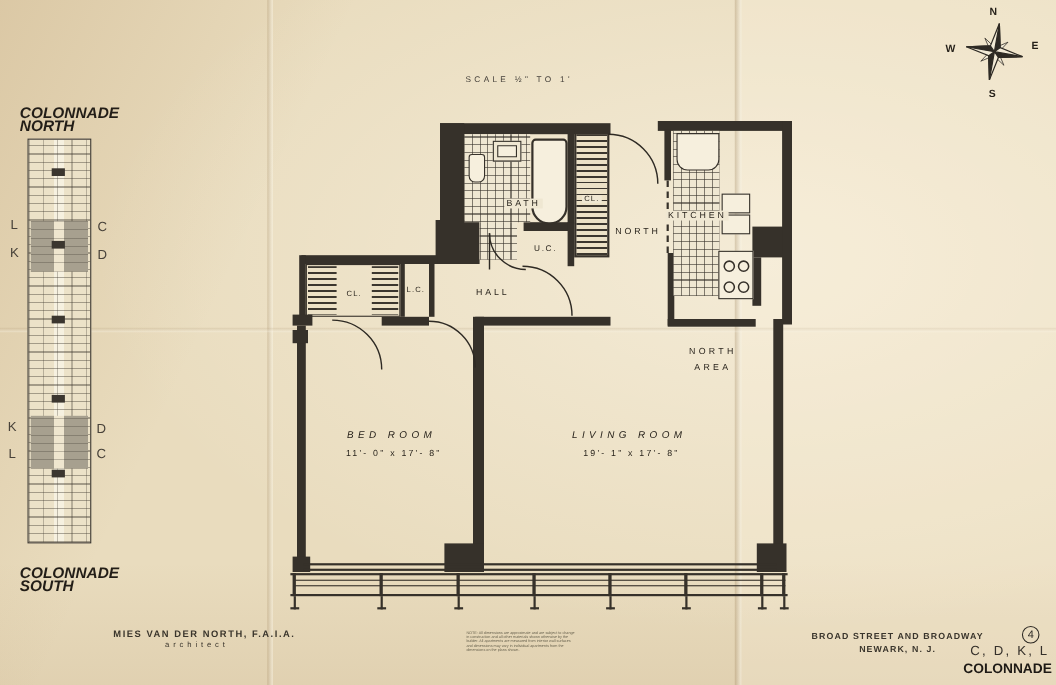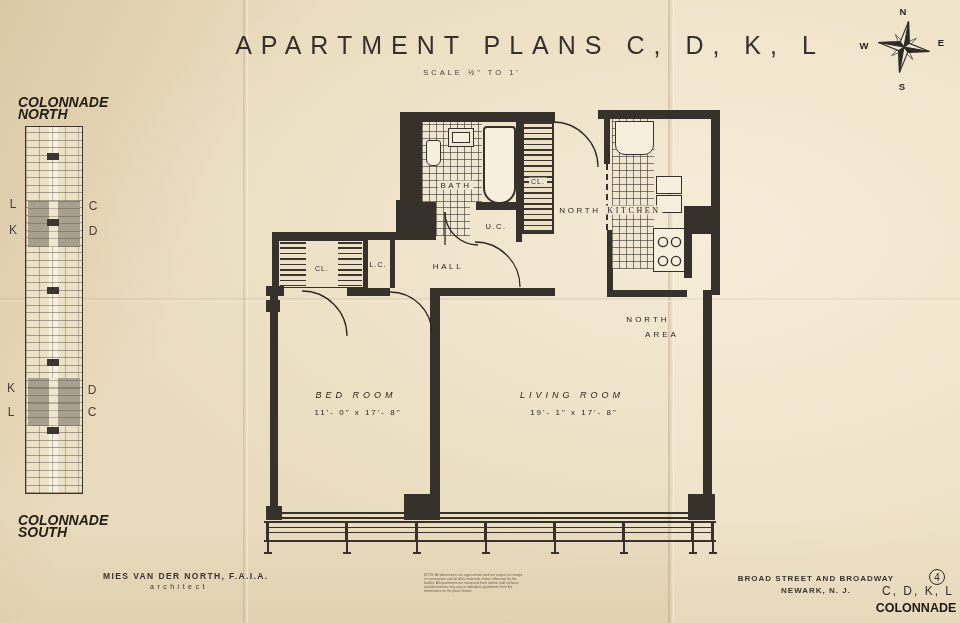--- a/index.html
+++ b/index.html
@@ -47,21 +47,20 @@
 </head>
 <body>
 
 <div class="sheet">
 
   <div class="crease-v" style="left:243px;width:5px;background:linear-gradient(90deg,rgba(130,98,55,.22),rgba(255,252,240,.5));"></div>
   <div class="crease-v" style="left:668px;width:6px;background:linear-gradient(90deg,rgba(130,98,55,.26),rgba(255,252,240,.55));"></div>
   <div class="crease-h" style="top:298px;height:4px;background:linear-gradient(180deg,rgba(130,98,55,.14),rgba(255,252,240,.35));"></div>
   <div style="position:absolute;left:674px;top:0;width:286px;height:623px;background:rgba(255,244,226,.22);pointer-events:none;"></div>
 
-  <div class="lbl" style="left:530px;top:45px;font-size:25px;letter-spacing:9px;color:#35302a;">APARTMENT PLANS C, D, K, L</div>
   <div class="lbl" style="left:472px;top:72px;font-size:7.5px;letter-spacing:3px;color:#45403a;">SCALE ½" TO 1'</div>
 
   <svg class="arcs" style="left:853px;top:0;" width="104" height="100" viewBox="0 0 104 100">
     <g transform="translate(51,47) rotate(10)" stroke="#2e2a24" stroke-width="1.1" fill="#f2ead6">
       <path transform="rotate(45) scale(0.58)" d="M0,-26 L4.5,-4.5 L26,0 L4.5,4.5 L0,26 L-4.5,4.5 L-26,0 L-4.5,-4.5 Z"></path>
       <path d="M0,-26 L4.5,-4.5 L26,0 L4.5,4.5 L0,26 L-4.5,4.5 L-26,0 L-4.5,-4.5 Z"></path>
       <path d="M0,-26 L4.5,-4.5 L0,0 Z M26,0 L4.5,4.5 L0,0 Z M0,26 L-4.5,4.5 L0,0 Z M-26,0 L-4.5,-4.5 L0,0 Z" fill="#2e2a24"></path>
     </g>
   </svg>
   <div class="lbl" style="left:903px;top:11px;font-weight:bold;font-size:9.5px;letter-spacing:0;">N</div>
@@ -114,54 +113,54 @@
   <i class="w" style="left:703px;top:290px;width:9px;height:228px;"></i>
   <i class="w" style="left:688px;top:494px;width:27px;height:26px;"></i>
   <i class="w" style="left:607px;top:290px;width:80px;height:7px;"></i>
   <i class="dash" style="left:606px;top:164px;height:66px;"></i>
 
   <div class="tile" style="left:422px;top:122px;width:60px;height:80px;"></div>
   <div class="tile" style="left:436px;top:202px;width:34px;height:34px;"></div>
   <div class="fix" style="left:448px;top:128px;width:26px;height:19px;box-shadow:inset 0 0 0 3px #efe7d2, inset 0 0 0 4px #36312a;"></div>
   <div class="fix" style="left:426px;top:140px;width:15px;height:26px;border-radius:3px 3px 6px 6px;"></div>
   <div class="fix" style="left:483px;top:126px;width:33px;height:78px;border-width:2px;border-radius:4px 4px 16px 16px;"></div>
-  <div class="lbl lblp" style="left:456px;top:185px;text-align:right;">BATH</div>
+  <div class="lbl lblp" style="left:476px;top:185px;text-align:right;">BATH</div>
 
   <div class="slat" style="left:522px;top:120px;width:32px;height:114px;border:2px solid #36312a;box-sizing:border-box;"></div>
   <div class="lbl lblp" style="left:538px;top:181px;font-size:7px;letter-spacing:1px;">CL.</div>
 
   <div class="lbl" style="left:496px;top:226px;font-size:7.5px;letter-spacing:1.5px;">U.C.</div>
 
   <div class="lbl" style="left:580px;top:210px;">NORTH</div>
   <div class="tile" style="left:612px;top:119px;width:42px;height:150px;"></div>
   <div class="fix" style="left:615px;top:121px;width:39px;height:34px;border-radius:0 0 10px 10px;"></div>
   <div class="fix" style="left:656px;top:176px;width:26px;height:18px;"></div>
   <div class="fix" style="left:656px;top:195px;width:26px;height:18px;"></div>
   <div class="fix" style="left:653px;top:228px;width:32px;height:44px;"></div>
   <svg class="arcs" style="left:653px;top:228px;" width="32" height="44">
     <g fill="none" stroke="#36312a" stroke-width="1.4">
       <circle cx="10" cy="14" r="4.6"></circle>
         <circle cx="23" cy="14" r="4.6"></circle>
       <circle cx="10" cy="33" r="4.6"></circle>
         <circle cx="23" cy="33" r="4.6"></circle>
     </g>
   </svg>
-  <div class="lbl lblp" style="left:634px;top:210px;font-family:Liberation Serif, serif;">KITCHEN</div>
+  <div class="lbl lblp" style="left:634px;top:196px;">KITCHEN</div>
 
   <div style="position:absolute;left:278px;top:240px;width:86px;height:48px;border:1.5px solid #36312a;box-sizing:border-box;"></div>
   <div class="slat" style="left:280px;top:242px;width:26px;height:44px;"></div>
   <div class="slat" style="left:338px;top:242px;width:24px;height:44px;"></div>
   <div class="lbl" style="left:322px;top:268px;font-size:7px;letter-spacing:1px;">CL.</div>
   <i class="w" style="left:364px;top:240px;width:4px;height:48px;"></i>
   <i class="w" style="left:390px;top:240px;width:5px;height:48px;"></i>
   <div class="lbl" style="left:378px;top:264px;font-size:7px;letter-spacing:1px;">L.C.</div>
   <div class="lbl" style="left:448px;top:266px;">HALL</div>
 
   <div class="lbl" style="left:648px;top:319px;font-size:8px;letter-spacing:3px;">NORTH</div>
-  <div class="lbl" style="left:648px;top:334px;font-size:8px;letter-spacing:3px;margin-left:14px;">AREA</div>
+  <div class="lbl" style="left:648px;top:334px;font-size:8px;letter-spacing:3px;">AREA</div>
   <div class="lbl room" style="left:356px;top:395px;">BED ROOM</div>
   <div class="lbl dims" style="left:358px;top:412px;">11'- 0" x 17'- 8"</div>
   <div class="lbl room" style="left:572px;top:395px;">LIVING ROOM</div>
   <div class="lbl dims" style="left:574px;top:412px;">19'- 1"  x  17'- 8"</div>
 
   <svg class="arcs" style="left:0;top:0;" width="960" height="623">
     <g fill="none" stroke="#2e2a24" stroke-width="1.3">
       <path d="M553,122 A45,45 0 0 1 598,167"></path>
       <path d="M445,212 A33,33 0 0 0 478,245"></path>
       <path d="M445,212 L445,245"></path>

